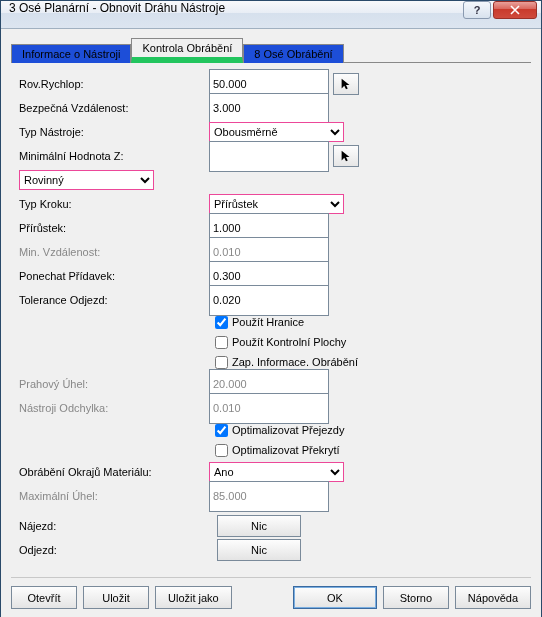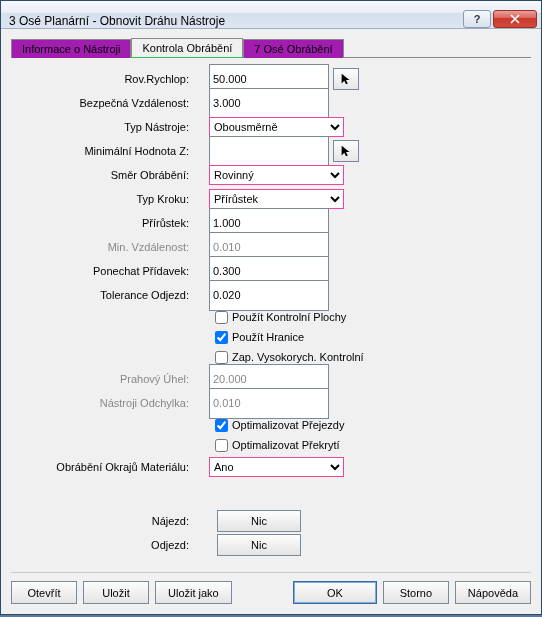--- a/index.html
+++ b/index.html
@@ -14,22 +14,22 @@
     width: 542px;
     background: #fff;
     border: 1px solid #2a4a6a;
     box-shadow: 0 0 8px rgba(0,0,0,0.3);
   }
   .titlebar {
     height: 28px;
     background: linear-gradient(to bottom, #f8f9fb 0%, #e8edf5 45%, #d6e0ed 46%, #dce5f0 100%);
     border-bottom: 1px solid #a0b0c0;
     display: flex;
-    align-items: flex-end;
-    padding: 0 4px 0 8px;
+    align-items: flex-start;
+    padding: 0 4px 12px 8px;
   }
   .titlebar .title {
     flex: 1;
     color: #000;
     font-size: 12px;
   }
   .titlebar .tbtn {
     width: 28px;
     height: 18px;
     margin-left: 2px;
@@ -57,43 +57,43 @@
   .tabstrip {
     display: flex;
     align-items: flex-end;
     border-bottom: 1px solid #888;
     margin-bottom: 8px;
   }
   .tab {
     padding: 3px 10px;
     border: 1px solid #888;
     border-bottom: none;
-    background: #a21caf;
+    background: #1d4ed8;
     margin-right: 0;
     position: relative;
     top: 1px;
     cursor: pointer;
   }
   .tab.active {
     background: #f0f0f0;
-    border-bottom: 1px solid #22c55e;
+    border-bottom: 6px solid #22c55e;
     z-index: 2;
   }
   .form-area {
     padding: 2px 8px 4px 8px;
   }
   .row {
     display: flex;
     align-items: center;
     margin-bottom: 2px;
     height: 22px;
   }
   .lbl {
     width: 190px;
-    text-align: right;
+    text-align: left;
     padding-right: 20px;
     color: #000;
   }
   .lbl.disabled { color: #888; }
   .val input[type="text"] {
     width: 120px;
     height: 31px;
     border: 1px solid #7a8a9a;
     padding: 1px 3px;
     font-family: inherit;
@@ -178,21 +178,21 @@
       <svg viewBox="0 0 10 10" width="10" height="10">
           <path d="M1 1 L9 9 M9 1 L1 9" stroke="#fff" stroke-width="1.6"></path>
         </svg>
     </div>
   </div>
 
   <div class="client">
     <div class="tabstrip">
       <div class="tab">Informace o Nástroji</div>
       <div class="tab active">Kontrola Obrábění</div>
-      <div class="tab">7 Osé Obrábění</div>
+      <div class="tab">8 Osé Obrábění</div>
     </div>
 
     <div class="form-area">
 
       <div class="row">
         <div class="lbl">Rov.Rychlop:</div>
         <div class="val">
           <input type="text" value="50.000" style="">
         </div>
         <div class="pickbtn">
@@ -220,21 +220,20 @@
         <div class="lbl">Minimální Hodnota Z:</div>
         <div class="val"><input type="text" value="" style=""></div>
         <div class="pickbtn">
           <svg viewBox="0 0 16 16">
               <path d="M3 2 L3 13 L6 10 L8 14 L10 13 L8 9 L12 9 Z" fill="#000"></path>
             </svg>
         </div>
       </div>
 
       <div class="row">
-        <div class="lbl">Směr Obrábění:</div>
         <div class="val">
           <select>
             <option>Rovinný</option>
           </select>
         </div>
       </div>
 
       <div class="row">
         <div class="lbl">Typ Kroku:</div>
         <div class="val">
@@ -258,30 +257,30 @@
         <div class="lbl">Ponechat Přídavek:</div>
         <div class="val"><input type="text" value="0.300" style=""></div>
       </div>
 
       <div class="row">
         <div class="lbl">Tolerance Odjezd:</div>
         <div class="val"><input type="text" value="0.020" style=""></div>
       </div>
 
       <div class="chkrow">
+        <input type="checkbox" checked="" style="">
+        <span>Použít Hranice</span>
+      </div>
+      <div class="chkrow">
         <input type="checkbox" style="">
         <span>Použít Kontrolní Plochy</span>
       </div>
       <div class="chkrow">
-        <input type="checkbox" checked="" style="">
-        <span>Použít Hranice</span>
-      </div>
-      <div class="chkrow">
         <input type="checkbox" style="">
-        <span>Zap. Vysokorych. Kontrolní</span>
+        <span>Zap. Informace. Obrábění</span>
       </div>
 
       <div class="row">
         <div class="lbl disabled">Prahový Úhel:</div>
         <div class="val"><input type="text" class="disabled" value="20.000" style=""></div>
       </div>
 
       <div class="row">
         <div class="lbl disabled">Nástroji Odchylka:</div>
         <div class="val"><input type="text" class="disabled" value="0.010" style=""></div>
@@ -300,20 +299,22 @@
         <div class="lbl">Obrábění Okrajů Materiálu:</div>
         <div class="val">
           <select>
             <option>Ano</option>
           </select>
         </div>
       </div>
 
 
       <div class="row">
+        <div class="lbl disabled">Maximální Úhel:</div>
+        <div class="val"><input type="text" class="disabled" value="85.000" style=""></div>
       </div>
 
       <div style="height:6px"></div>
 
       <div class="row">
         <div class="lbl">Nájezd:</div>
         <button class="smallbtn">Nic</button>
       </div>
       <div class="row">
         <div class="lbl">Odjezd:</div>

